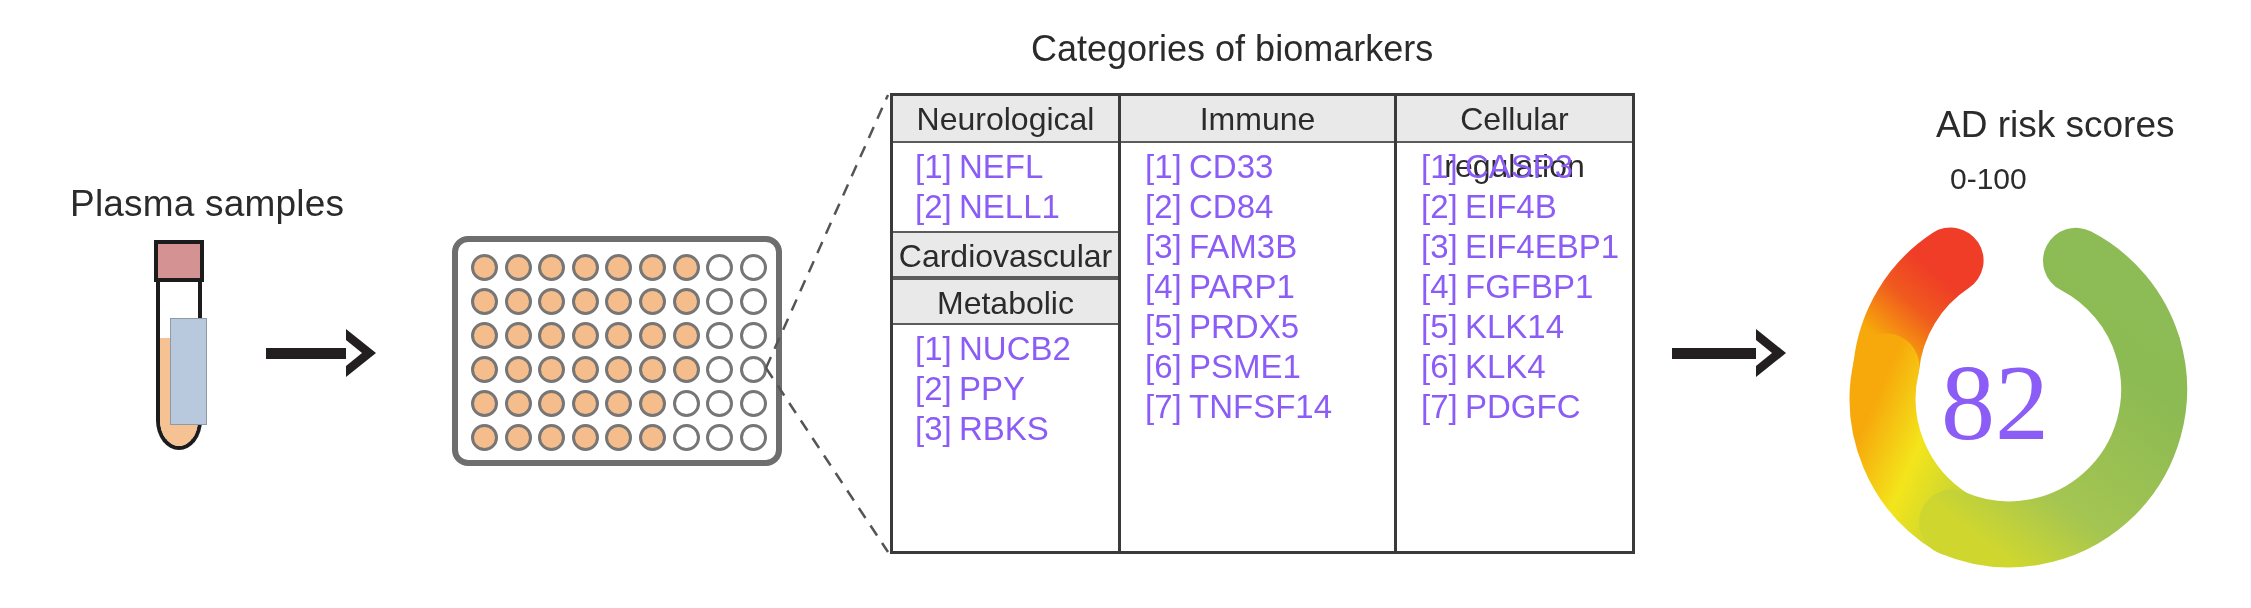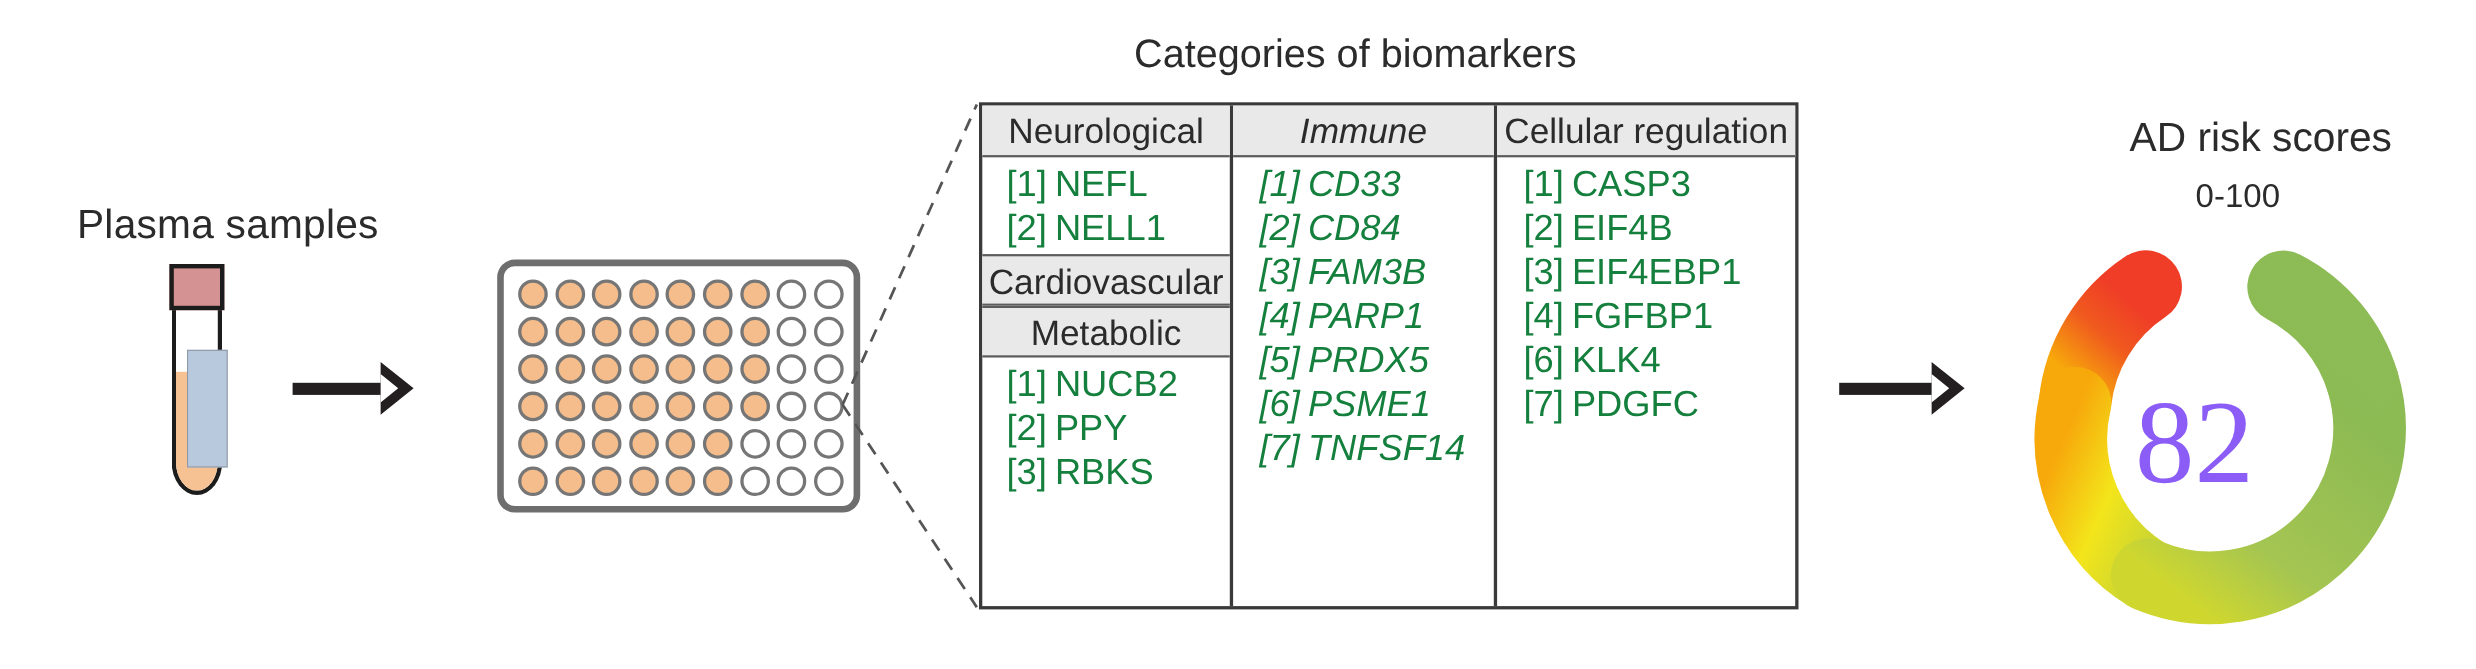--- a/index.html
+++ b/index.html
@@ -181,58 +181,58 @@
     border: 3px solid #3a3a3a;
     background: #ffffff;
     display: flex;
   }
   .bt-col {
     box-sizing: border-box;
     display: flex;
     flex-direction: column;
   }
   .bt-col.c0 { width: 228px; border-right: 3px solid #3a3a3a; }
-  .bt-col.c1 { width: 240px; border-right: 3px solid #3a3a3a; font-style: italic; }
+  .bt-col.c1 { width: 276px; border-right: 3px solid #3a3a3a; }
   .bt-col.c2 { flex: 1; }
 
   .bt-head {
     background: #e9e9e9;
     border-bottom: 2px solid #5c5c5c;
     border-top: 2px solid #5c5c5c;
     font-size: 32px;
     line-height: 47px;
     height: 47px;
     text-align: center;
     color: #2b2b2b;
     box-sizing: border-box;
   }
   .bt-head.first { border-top: none; }
   .bt-items {
     padding: 4px 0 4px 0;
   }
   .bt-item {
     font-size: 33px;
     line-height: 40px;
-    color: #15803d;
+    color: #8b5cf6;
     white-space: nowrap;
     padding-left: 22px;
   }
   .bt-col.c1 .bt-item,
   .bt-col.c2 .bt-item { padding-left: 24px; }
   .bt-num { display: inline-block; min-width: 44px; }
   .bt-spacer { flex: 1; }
 
   
   #ad-title {
     left: 1936px;
     top: 104px;
     font-size: 37px;
   }
   #ad-range {
-    left: 1996px;
+    left: 1950px;
     top: 162px;
     font-size: 30px;
   }
   #gauge-wrap {
     position: absolute;
     left: 1822px;
     top: 200px;
     width: 382px;
     height: 382px;
   }
@@ -365,20 +365,21 @@
         </div>
         <div class="bt-spacer"></div>
       </div>
       <div class="bt-col c2">
         <div class="bt-head first">Cellular regulation</div>
         <div class="bt-items">
           <div class="bt-item"><span class="bt-num">[1]</span><span>CASP3</span></div>
           <div class="bt-item"><span class="bt-num">[2]</span><span>EIF4B</span></div>
           <div class="bt-item"><span class="bt-num">[3]</span><span>EIF4EBP1</span></div>
           <div class="bt-item"><span class="bt-num">[4]</span><span>FGFBP1</span></div>
+          <div class="bt-item"><span class="bt-num">[5]</span><span>KLK14</span></div>
           <div class="bt-item"><span class="bt-num">[6]</span><span>KLK4</span></div>
           <div class="bt-item"><span class="bt-num">[7]</span><span>PDGFC</span></div>
         </div>
         <div class="bt-spacer"></div>
       </div>
     </div>
 
   <div id="arrow2-shaft" class="arrow-shaft"></div>
   <div id="arrow2-head" class="arrow-head"></div>
   <div id="arrow2-notch" class="arrow-notch"></div>

